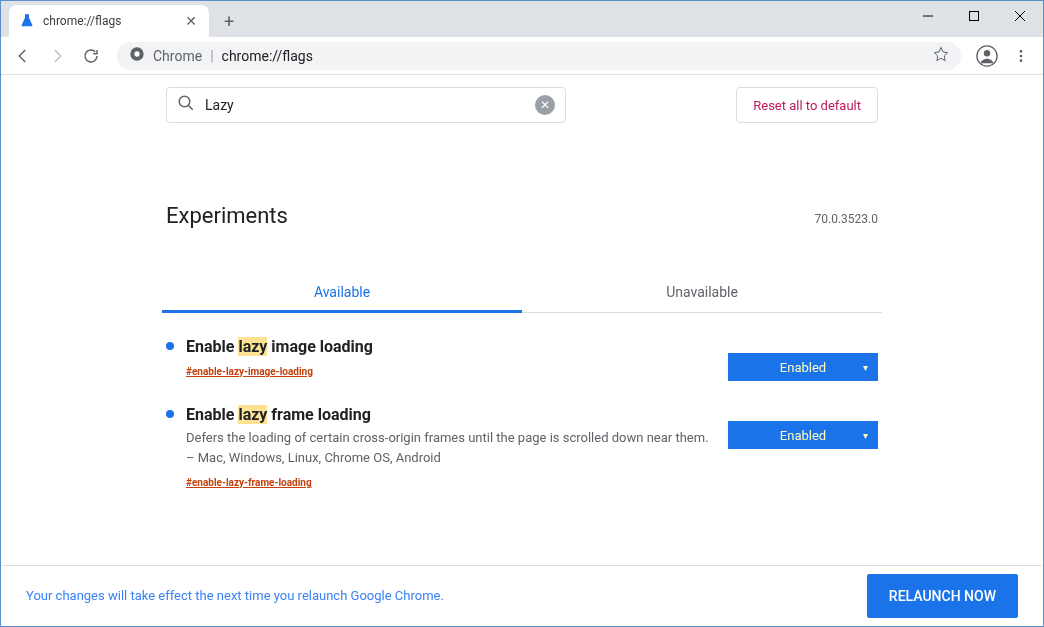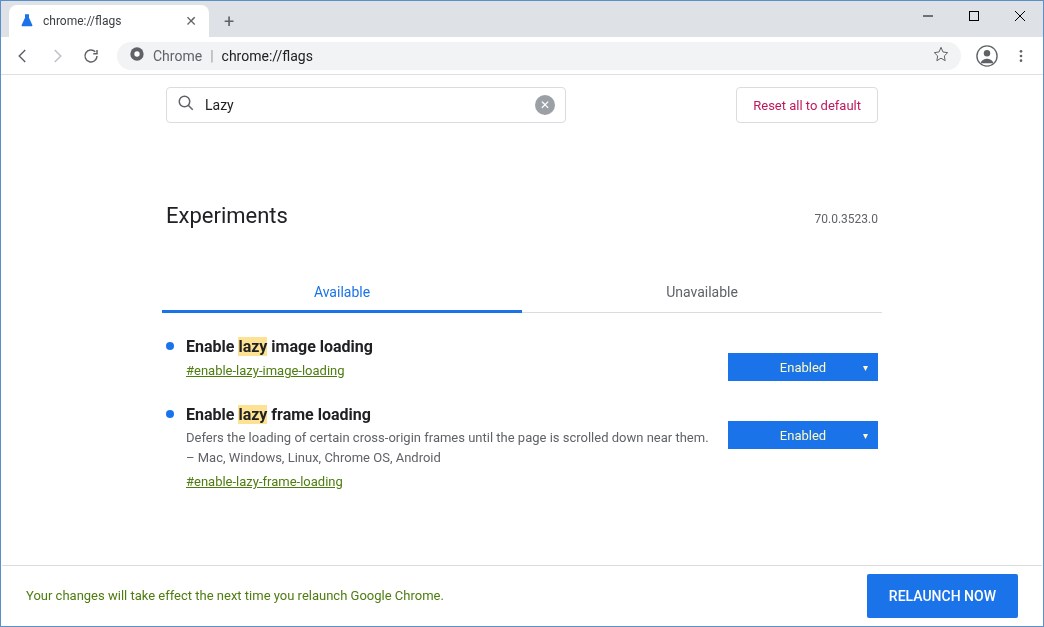--- a/index.html
+++ b/index.html
@@ -50,27 +50,27 @@
 .tab-item.active::after { content: ""; position: absolute; left: 0; right: 0; bottom: -1px; height: 3px; background: #1a73e8; }
 
 
 .flag { display: flex; gap: 16px; padding: 24px 4px 0; align-items: flex-start; }
 .flag-left { flex: 1; display: flex; gap: 12px; }
 .bullet { width: 8px; height: 8px; border-radius: 50%; background: #1a73e8; margin-top: 5px; flex-shrink: 0; }
 .flag-body { flex: 1; }
 .flag-title { font-size: 16px; font-weight: 700; color: #202124; margin-bottom: 4px; }
 .flag-title .hl { background: #fde293; }
 .flag-desc { font-size: 13px; color: #5f6368; line-height: 1.5; margin-bottom: 4px; }
-.flag-hash { font-size: 13px; color: #4d7c0f; text-decoration: underline; cursor: pointer; }
+.flag-hash { font-size: 10px; color: #c2410c; text-decoration: underline; cursor: pointer; font-weight: bold; }
 .flag-select { width: 150px; height: 28px; background: #1a73e8; color: #fef9c3; border: none; font-size: 13px; display: flex; align-items: center; justify-content: center; position: relative; cursor: pointer; margin-top: 16px; }
 .flag-select::after { content: "▾"; position: absolute; right: 10px; font-size: 10px; }
 
 
 .relaunch-bar { position: absolute; left: 1px; right: 1px; bottom: 1px; height: 60px; background: #fff; border-top: 1px solid #dadce0; display: flex; align-items: center; padding: 0 24px; }
-.relaunch-msg { font-size: 13px; color: #4d7c0f; }
+.relaunch-msg { font-size: 13px; color: #3b82f6; }
 .relaunch-btn { margin-left: auto; background: #1a73e8; color: #fff; border: none; height: 44px; padding: 0 22px; font-size: 14px; font-weight: 500; cursor: pointer; border-radius: 2px; }
 
 
 .content-wrap::-webkit-scrollbar { width: 16px; }
 .content-wrap::-webkit-scrollbar-track { background: #f1f1f1; }
 .content-wrap::-webkit-scrollbar-thumb { background: #c1c1c1; }
 
 .icon-svg { width: 18px; height: 18px; }
 </style>
 </head>

